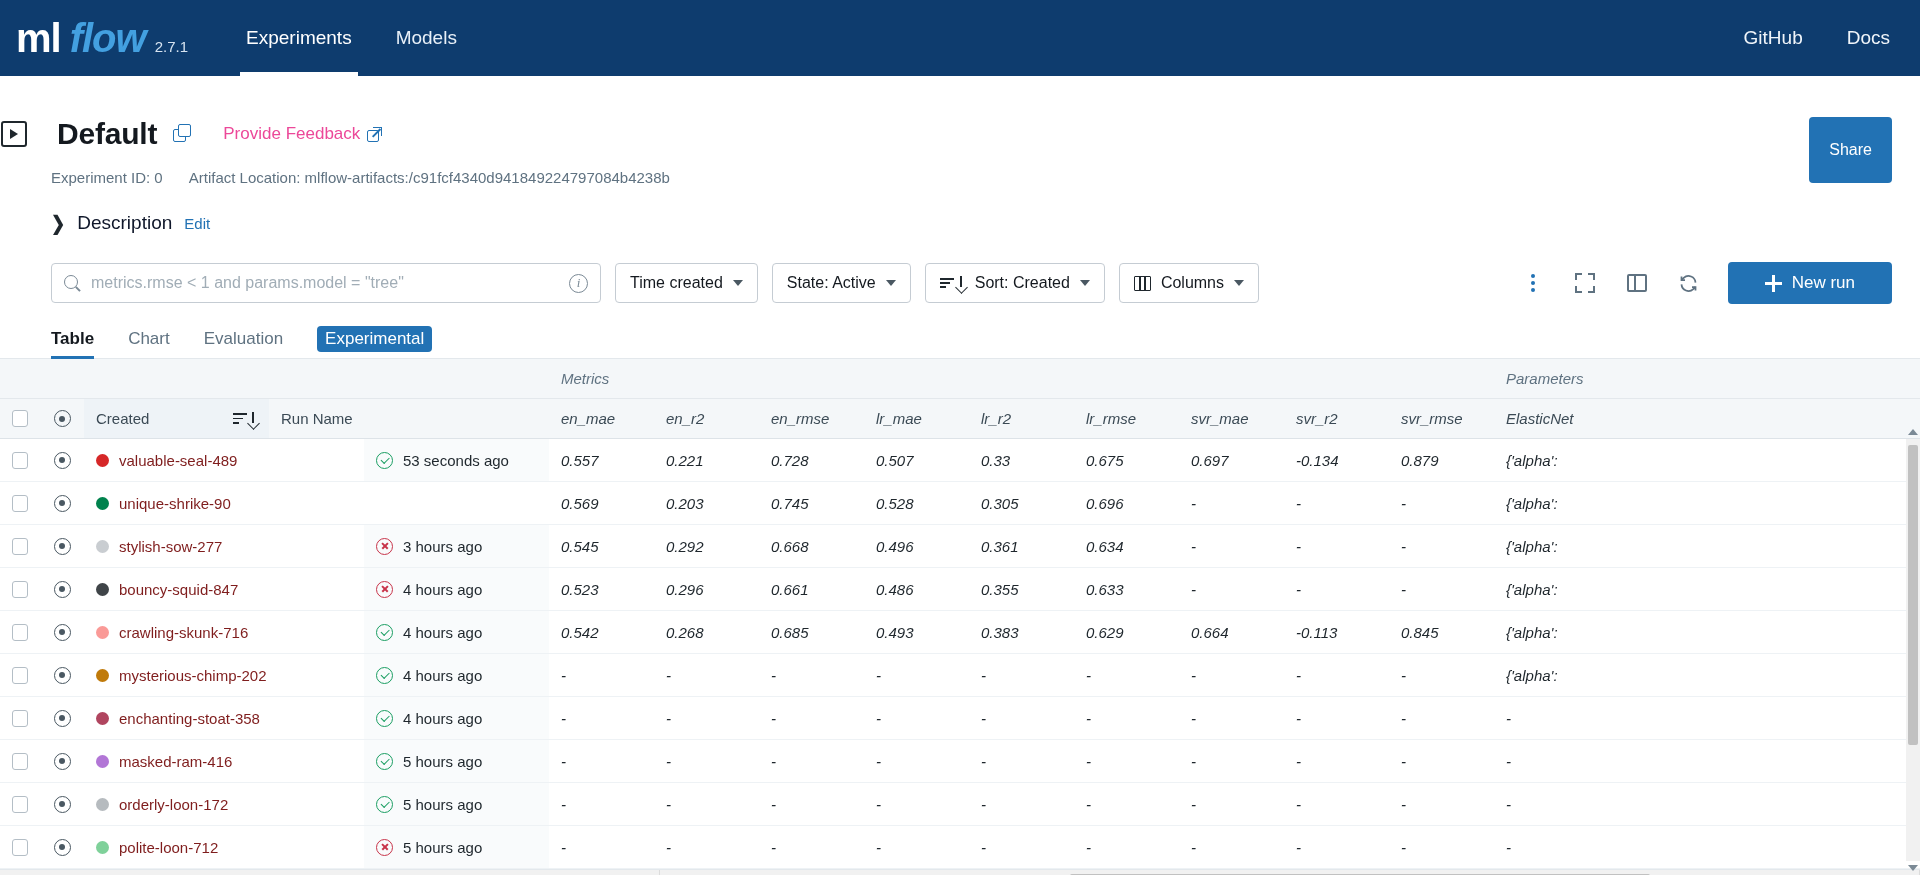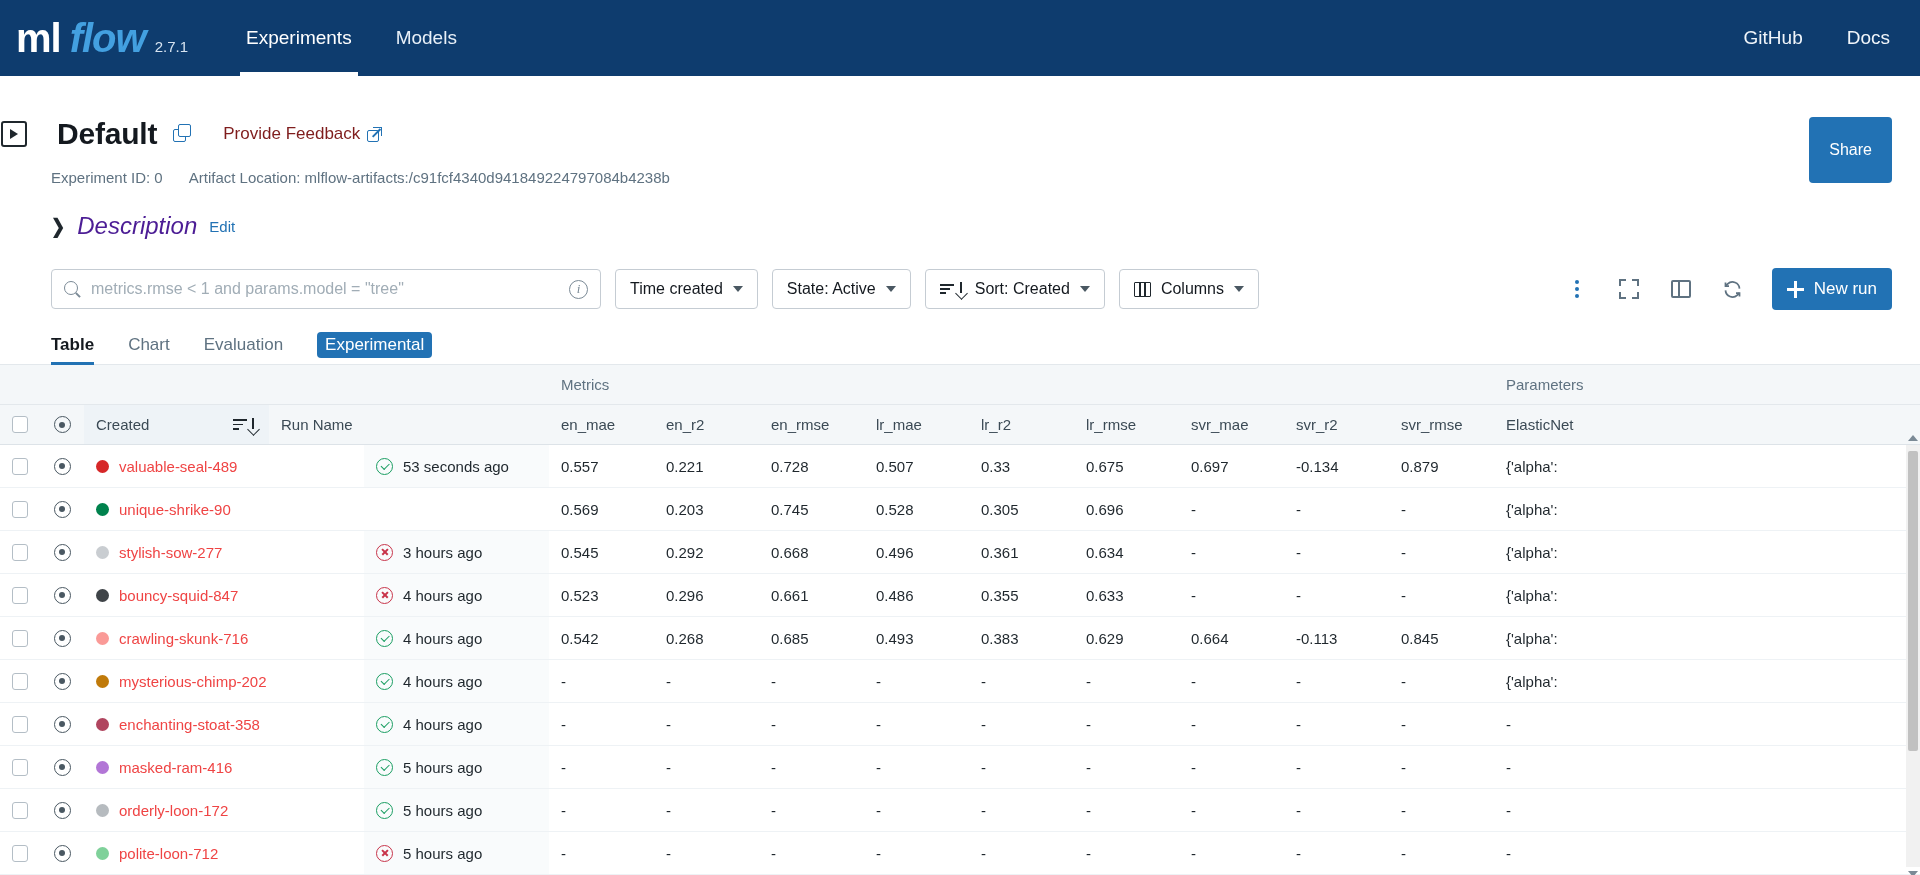--- a/index.html
+++ b/index.html
@@ -50,31 +50,31 @@
     border-top: 5px solid transparent; border-bottom: 5px solid transparent;
   }
   .exp-title { font-size: 30px; font-weight: 700; color: #14191f; letter-spacing: -0.2px; }
   .copy-icon { width: 20px; height: 20px; cursor: pointer; position: relative; }
   .copy-icon i {
     position: absolute; border: 1.8px solid #2272b4; border-radius: 2px;
     width: 13px; height: 13px;
   }
   .copy-icon i.b { left: 0; top: 5px; }
   .copy-icon i.f { left: 5px; top: 0; background: #fff; }
-  .feedback-link { color: #7f1d1d; font-size: 17px; cursor: pointer; display: flex; align-items: center; gap: 7px; margin-left: 14px; }
+  .feedback-link { color: #ec4899; font-size: 17px; cursor: pointer; display: flex; align-items: center; gap: 7px; margin-left: 14px; }
   .ext-ic { width: 15px; height: 15px; position: relative; }
   .ext-ic .bx { position: absolute; left: 0; bottom: 0; width: 12px; height: 12px; border: 1.8px solid #2272b4; border-radius: 2px; }
   .ext-ic .ar { position: absolute; right: 0; top: 0; width: 9px; height: 9px; border-top: 1.8px solid #2272b4; border-right: 1.8px solid #2272b4; }
   .ext-ic .ar::after { content:""; position:absolute; width: 11px; height:1.8px; background:#2272b4; transform: rotate(-45deg); left: -2px; top: 4px; }
 
   .exp-meta { display: flex; gap: 26px; font-size: 15px; color: #5f7281; padding-left: 51px; margin-top: 18px; }
 
   .desc-row { display: flex; align-items: center; gap: 12px; padding-left: 51px; margin-top: 26px; }
   .chev { color: #1f272d; font-size: 17px; font-weight: 700; cursor: pointer; display:inline-block; transform: scaleY(1.15); }
-  .desc-label { font-size: 24px; color: #4c1d95; font-style: italic; }
+  .desc-label { font-size: 19px; color: #0f172a; }
   .desc-edit { font-size: 15px; color: #2272b4; cursor: pointer; }
 
   .share-btn {
     position: absolute; right: 28px; top: 22px;
     background: #2272b4; color: #fff; font-size: 16px;
     padding: 24px 20px; border-radius: 4px; border: none; cursor: pointer;
   }
 
   
   .controls { display: flex; align-items: center; gap: 14px; padding: 0 28px 0 51px; margin-top: 28px; }
@@ -113,40 +113,40 @@
   .expand-ic { width: 20px; height: 20px; position: relative; }
   .expand-ic i { position: absolute; width: 7px; height: 7px; border: 2px solid #5f7281; }
   .expand-ic i:nth-child(1){ left:0; top:0; border-right:none; border-bottom:none;}
   .expand-ic i:nth-child(2){ right:0; top:0; border-left:none; border-bottom:none;}
   .expand-ic i:nth-child(3){ left:0; bottom:0; border-right:none; border-top:none;}
   .expand-ic i:nth-child(4){ right:0; bottom:0; border-left:none; border-top:none;}
   .panel-ic { width: 20px; height: 18px; border: 2px solid #5f7281; border-radius: 2px; position: relative;}
   .panel-ic::after{ content:""; position:absolute; left:5px; top:0; bottom:0; width:2px; background:#5f7281;}
   .new-run-btn {
     background: #2272b4; color: #fff; border: none; border-radius: 4px;
-    height: 42px; padding: 0 15px; font-size: 17px; cursor: pointer;
+    height: 42px; padding: 0 37px; font-size: 17px; cursor: pointer;
     display: flex; align-items: center; gap: 10px; font-family: inherit;
   }
   .plus { position: relative; width: 17px; height: 17px; }
   .plus::before,.plus::after{content:"";position:absolute;background:#fff;}
   .plus::before{left:7px;top:0;width:3px;height:17px;}
   .plus::after{left:0;top:7px;width:17px;height:3px;}
 
   
   .tabs { display: flex; align-items: flex-end; gap: 34px; padding: 0 28px 0 51px; margin-top: 22px; border-bottom: 1px solid #e3e8ec; }
   .tab { font-size: 17px; color: #5f7281; padding-bottom: 9px; cursor: pointer; position: relative; }
   .tab.active { color: #14191f; font-weight: 700; }
   .tab.active::after { content:""; position:absolute; left:0; right:0; bottom:-1px; height:3px; background:#2272b4; }
   .tab-badge { background: #2272b4; color: #fff; border-radius: 4px; padding: 3px 8px; font-size: 17px; margin-bottom: 6px; cursor: pointer; }
 
   
   .table-area { position: relative; margin-top: 0; }
   .grid-wrap { display: flex; }
   .pin-col { flex: 0 0 auto; background: #fff; position: relative; z-index: 3; }
-  .scroll-col { flex: 1 1 auto; overflow: hidden; position: relative; }
+  .scroll-col { flex: 1 1 auto; overflow: hidden; position: relative; font-style: italic; }
 
   .grp-row { height: 40px; display: flex; align-items: center; background: #f4f7f9; border-bottom: 1px solid #e3e8ec; }
   .hdr-row { height: 40px; display: flex; align-items: center; background: #f4f7f9; border-bottom: 1px solid #dde3e8; }
   .cell { font-size: 15px; color: #1f272d; padding: 0 12px; display: flex; align-items: center; height: 100%; overflow: hidden; white-space: nowrap; }
   .hdr-cell { font-size: 15px; color: #3b4a55; }
   .grp-cell { font-size: 15px; color: #5f7281; }
 
   .c-check { width: 40px; justify-content: center; }
   .c-eye   { width: 44px; justify-content: center; }
   .c-name  { width: 280px; }
@@ -155,21 +155,21 @@
   .c-param  { width: 120px; }
 
   .chk { width: 17px; height: 17px; border: 1.6px solid #b4bec6; border-radius: 3px; background: #fff; cursor: pointer; }
   .eye { width: 19px; height: 19px; cursor: pointer; position: relative; display:flex;align-items:center;justify-content:center;}
   .eye-o { width: 17px; height: 17px; border: 1.7px solid #4a5862; border-radius: 50%; display:flex;align-items:center;justify-content:center;}
   .eye-i { width: 6px; height: 6px; border-radius: 50%; background: #4a5862; }
 
   .body-rows .row { height: 43px; display: flex; align-items: center; border-bottom: 1px solid #eef2f5; background: #fff; }
   .body-rows .row .c-created { background: #f9fbfc; }
   .dot { width: 13px; height: 13px; border-radius: 50%; flex: 0 0 auto; margin-right: 10px; }
-  .run-link { color: #ef4444; font-size: 15px; cursor: pointer; }
+  .run-link { color: #7f1d1d; font-size: 15px; cursor: pointer; }
   .status-ic { width: 17px; height: 17px; border-radius: 50%; border: 1.8px solid #1a9e62; display:flex;align-items:center;justify-content:center; margin-right: 10px; flex:0 0 auto; position: relative;}
   .status-ic.fail { border-color: #c8344a; }
   .status-ic .chkmark { width: 8px; height: 4.5px; border-left: 1.7px solid #1a9e62; border-bottom: 1.7px solid #1a9e62; transform: rotate(-45deg); margin-top: -2px;}
   .status-ic .xmark { position: relative; width: 8px; height: 8px; }
   .status-ic .xmark::before,.status-ic .xmark::after{content:"";position:absolute;left:0;top:3px;width:8px;height:1.7px;background:#c8344a;}
   .status-ic .xmark::before{transform:rotate(45deg);} .status-ic .xmark::after{transform:rotate(-45deg);}
   .ts { font-size: 15px; color: #1f272d; }
   .val { font-size: 15px; color: #1f272d; }
 
   

